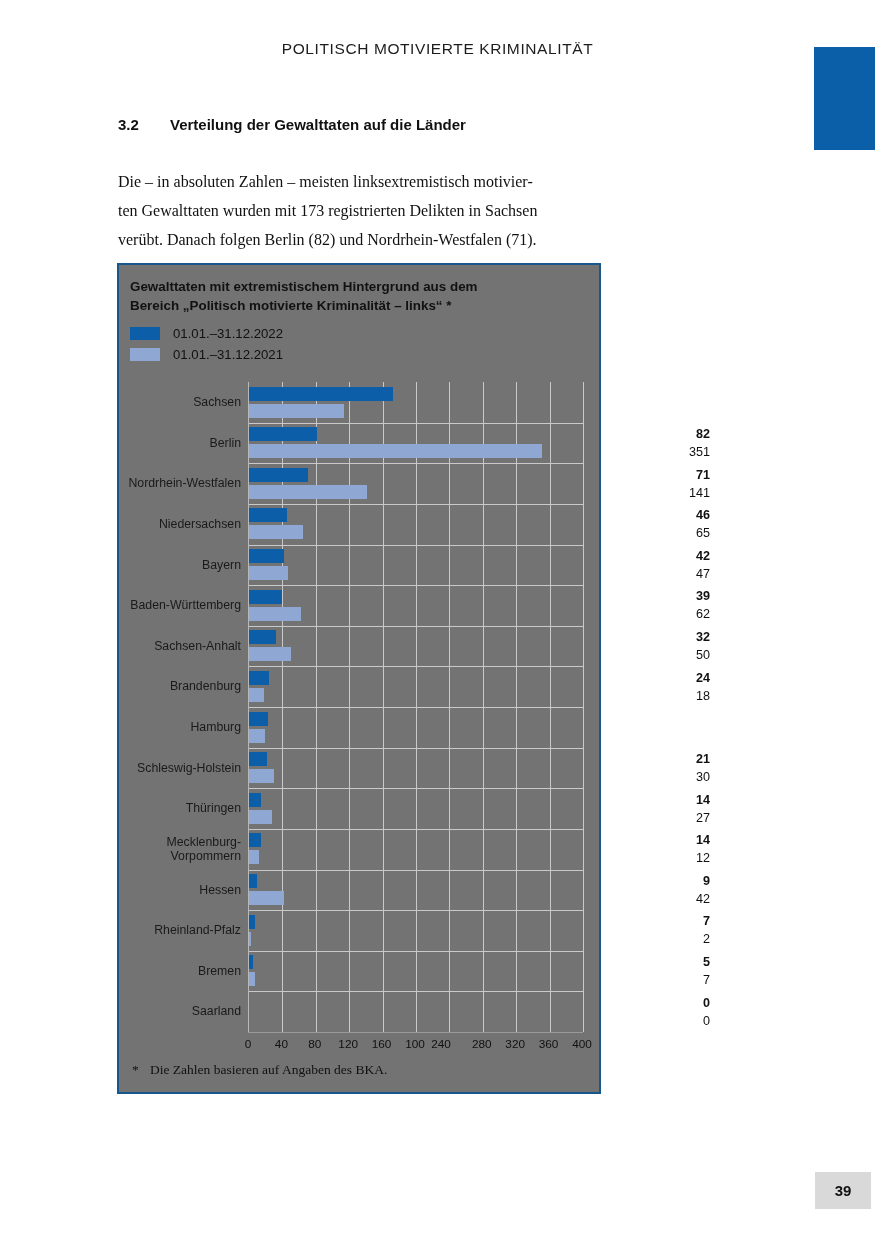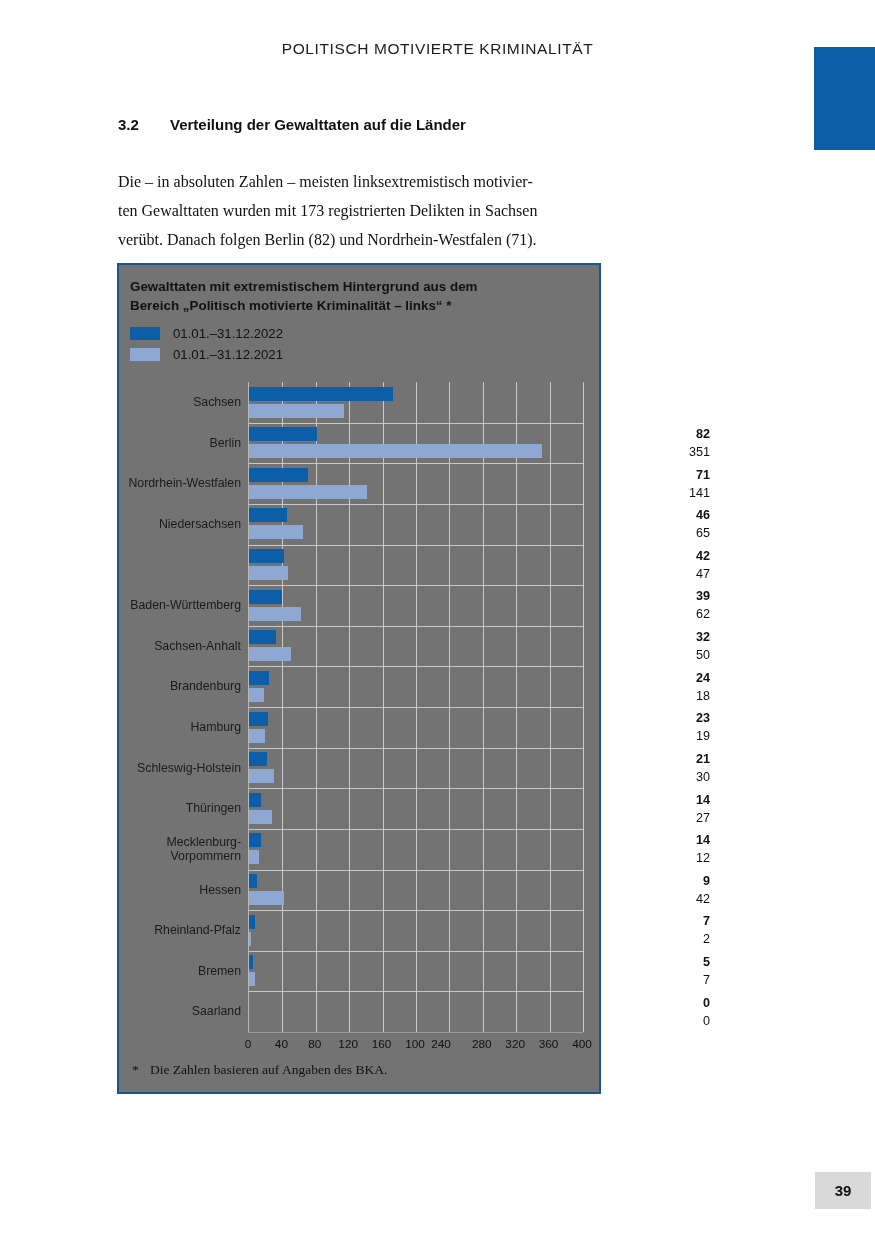--- a/index.html
+++ b/index.html
@@ -218,20 +218,23 @@
           <div class="bars">
             <div class="bar bar-a" style="width: 38.41px;"></div>
             <div class="bar bar-b" style="width: 54.275px;"></div>
           </div>
           <div class="vals">
             <div class="val-a">46</div>
             <div class="val-b">65</div>
           </div>
         </div>
         <div class="rowgroup" style="top: 162.5px;">
+          <div class="cat-label">
+            <span>Bayern</span>
+          </div>
           <div class="bars">
             <div class="bar bar-a" style="width: 35.07px;"></div>
             <div class="bar bar-b" style="width: 39.245px;"></div>
           </div>
           <div class="vals">
             <div class="val-a">42</div>
             <div class="val-b">47</div>
           </div>
         </div>
         <div class="rowgroup" style="top: 203.125px;">
@@ -273,24 +276,20 @@
             <div class="val-b">18</div>
           </div>
         </div>
         <div class="rowgroup" style="top: 325px;">
           <div class="cat-label">
             <span>Hamburg</span>
           </div>
           <div class="bars">
             <div class="bar bar-a" style="width: 19.205px;"></div>
             <div class="bar bar-b" style="width: 15.865px;"></div>
-          </div>
-          <div class="vals">
-            <div class="val-a">23</div>
-            <div class="val-b">19</div>
           </div>
         </div>
         <div class="rowgroup" style="top: 365.625px;">
           <div class="cat-label">
             <span>Schleswig-Holstein</span>
           </div>
           <div class="bars">
             <div class="bar bar-a" style="width: 17.535px;"></div>
             <div class="bar bar-b" style="width: 25.05px;"></div>
           </div>

